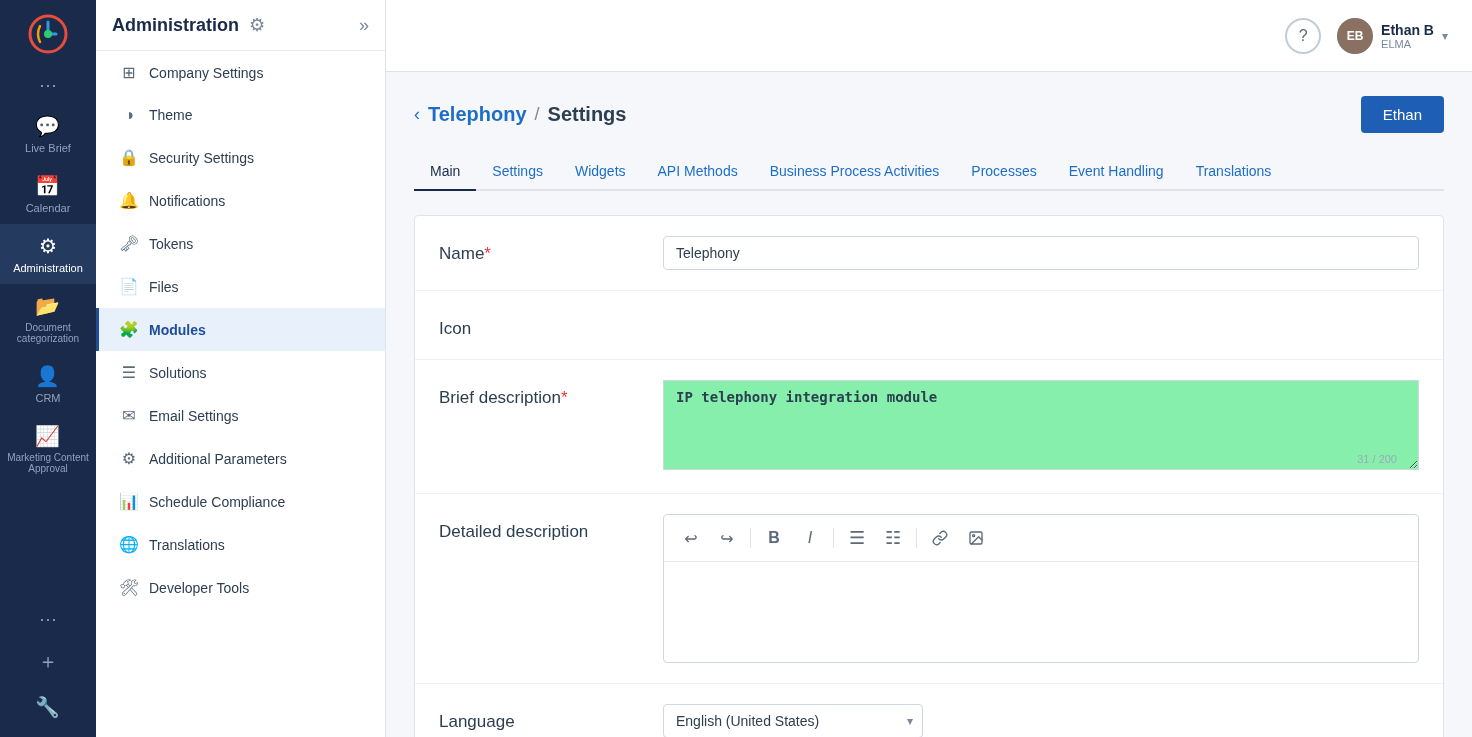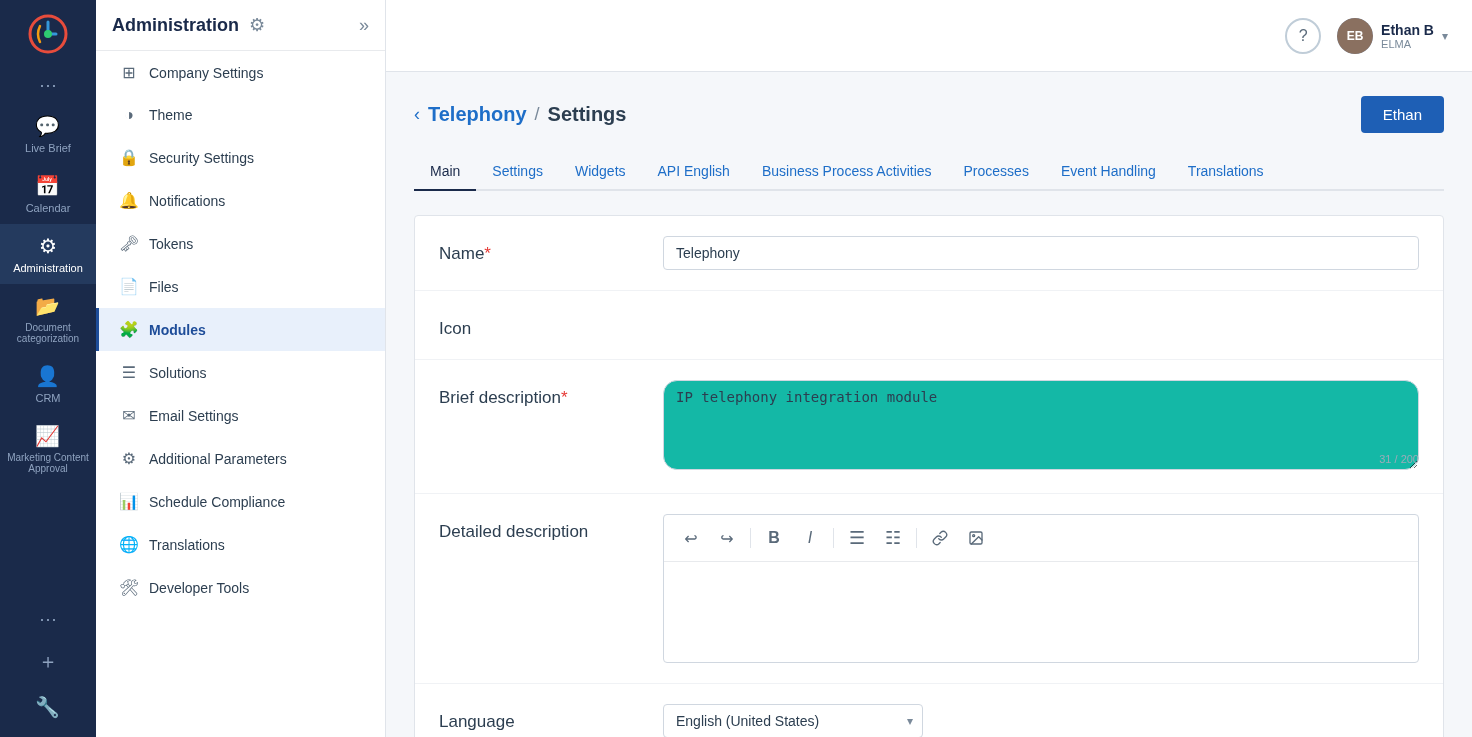--- a/index.html
+++ b/index.html
@@ -300,32 +300,33 @@
       font-style: italic;
       background: #fafbfc;
     }
 
     .textarea-wrap {
       position: relative;
     }
     .form-textarea {
       width: 100%;
       border: 1px solid #d0d7e0;
-      border-radius: 14px;
+      border-radius: 0;
       padding: 8px 12px;
       font-size: 14px;
       color: #2c3e50;
-      background: #14b8a6;
+      background: #86efac;
       resize: vertical;
       min-height: 80px;
+      font-weight: bold;
     }
     .char-count {
       position: absolute;
       bottom: 8px;
-      right: 0;
+      right: 22px;
       font-size: 11px;
       color: #9aabb8;
     }
 
     .rich-editor {
       border: 1px solid #d0d7e0;
       border-radius: 4px;
       background: #fff;
     }
     .rich-editor-toolbar {
@@ -547,21 +548,21 @@
         <span class="sep">/</span>
         <span class="current">Settings</span>
       </div>
       <button class="export-btn">Ethan</button>
     </div>
 
     <div class="tabs-row">
       <div class="tab-item active">Main</div>
       <div class="tab-item">Settings</div>
       <div class="tab-item">Widgets</div>
-      <div class="tab-item">API English</div>
+      <div class="tab-item">API Methods</div>
       <div class="tab-item">Business Process Activities</div>
       <div class="tab-item">Processes</div>
       <div class="tab-item">Event Handling</div>
       <div class="tab-item cursor-tab">Translations</div>
     </div>
 
     <div class="form-card">
 
       <div class="form-row">
         <div class="form-label">

